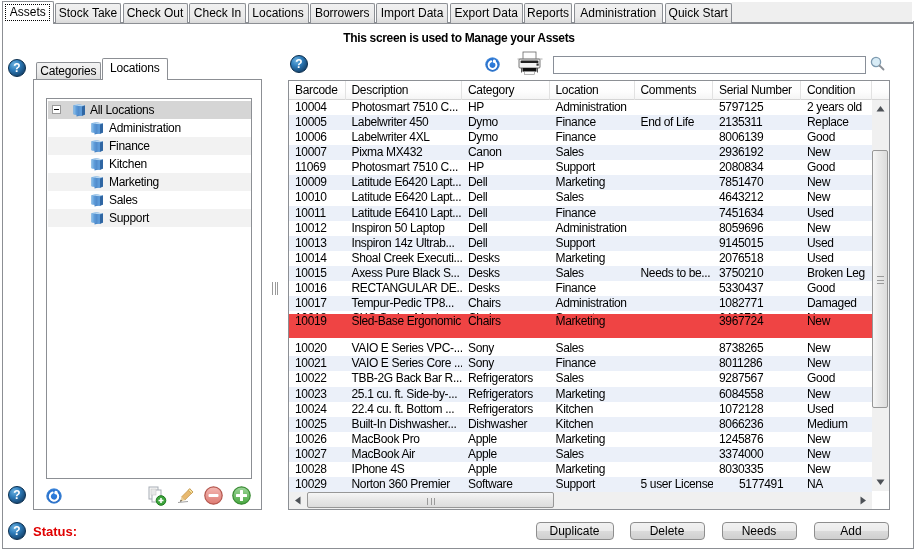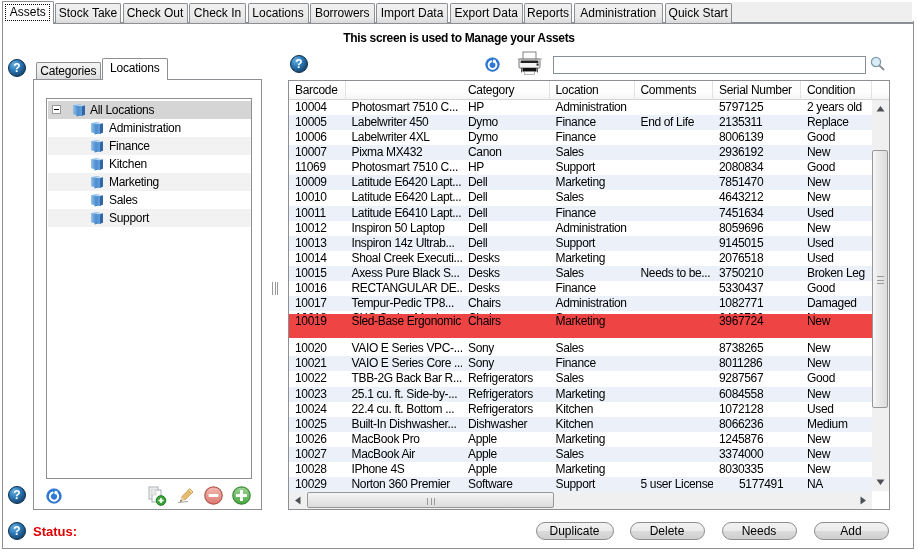--- a/index.html
+++ b/index.html
@@ -6,21 +6,21 @@
 body{position:relative}
 .tab{position:absolute;top:3px;height:20px;border:1px solid #8c8f94;border-bottom:none;border-radius:2px 2px 0 0;background:linear-gradient(180deg,#f1f1f1 0%,#eaeaea 70%,#d9d9d9 100%);font-size:12px;color:#000;text-align:center;line-height:19px;z-index:3}
 .tab.sel{top:1px;height:23px;background:#fff;line-height:21px;z-index:5}
 .hline{position:absolute;background:#8c8f94;height:1px}
 .vline{position:absolute;background:#8c8f94;width:1px}
 .itab{position:absolute;height:17px;border:1px solid #8c8f94;border-bottom:none;border-radius:2px 2px 0 0;background:linear-gradient(180deg,#f3f3f3 0%,#ebebeb 55%,#dcdcdc 100%);font-size:12px;letter-spacing:-0.2px;text-align:center;line-height:16px;z-index:3}
 .itab.sel{background:#fff;z-index:5}
 .trow{position:absolute;left:1px;width:204px;height:18px;font-size:12px;letter-spacing:-0.3px;line-height:18px;white-space:nowrap}
 .cell{position:absolute;top:0;height:15.08px;line-height:15.08px;overflow:hidden;white-space:nowrap;padding-left:6px;font-size:12px;letter-spacing:-0.35px}
 .hcell{position:absolute;top:0;height:19px;line-height:19px;overflow:hidden;white-space:nowrap;padding-left:6px;font-size:12px;letter-spacing:-0.3px;border-right:1px solid #e2e2e2}
-.btn{position:absolute;top:521.5px;height:18.5px;border:1px solid #8e8e8e;border-radius:9px;background:linear-gradient(180deg,#f2f2f2 0%,#ebebeb 49%,#dbdbdb 50%,#cfcfcf 100%);font-size:12px;text-align:center;line-height:17px;color:#000}
+.btn{position:absolute;top:521.5px;height:18.5px;border:1px solid #8e8e8e;border-radius:4px;background:linear-gradient(180deg,#f2f2f2 0%,#ebebeb 49%,#dbdbdb 50%,#cfcfcf 100%);font-size:12px;text-align:center;line-height:17px;color:#000}
 </style></head><body>
 <div class="a" style="left:732px;top:2px;width:180px;height:20px;background:#efefef"></div>
 <div class="hline" style="left:53.5px;top:22.4px;width:860.5px;height:1.3px"></div>
 <div class="vline" style="left:2px;top:1px;height:547px"></div>
 <div class="vline" style="left:913.4px;top:21px;height:528px"></div>
 <div class="hline" style="left:2px;top:548px;width:912px"></div>
 <div class="tab sel" style="left:2px;width:51.5px">Assets</div>
 <div class="tab" style="left:55px;width:66px">Stock Take</div>
 <div class="tab" style="left:122.5px;width:65px">Check Out</div>
 <div class="tab" style="left:189px;width:57px">Check In</div>
@@ -241,20 +241,21 @@
 <line x1="1.5" y1="8" x2="26.5" y2="8" stroke="#999" stroke-width="0.8"></line>
 </svg>
 <div class="a" style="left:553px;top:56px;width:313px;height:18px;border:1px solid #898f98;background:#fff"></div>
 <svg class="a" style="left:869px;top:55px" width="17" height="17" viewBox="0 0 17 17">
 <circle cx="7" cy="7" r="4.6" fill="#d8ecf6" stroke="#7e9bb0" stroke-width="1.3"></circle>
 <line x1="10.5" y1="10.5" x2="14.5" y2="14.5" stroke="#8a8f96" stroke-width="1.8" stroke-linecap="round"></line>
 </svg>
 <div class="a" style="left:288px;top:80px;width:602px;height:429.5px;border:1px solid #8c8f94;background:#fff;overflow:hidden">
 <div class="a" style="left:0;top:0;width:600px;height:19px;background:linear-gradient(180deg,#ffffff 0%,#fdfdfd 60%,#f5f5f5 100%);border-bottom:1px solid #d5d5d5">
 <div class="hcell" style="left:0px;width:56.5px">Barcode</div>
+<div class="hcell" style="left:56.5px;width:116.5px">Description</div>
 <div class="hcell" style="left:173px;width:87.5px">Category</div>
 <div class="hcell" style="left:260.5px;width:85px">Location</div>
 <div class="hcell" style="left:345.5px;width:78.5px">Comments</div>
 <div class="hcell" style="left:424px;width:88px">Serial Number</div>
 <div class="hcell" style="left:512px;width:70.5px">Condition</div>
 </div>
 <div class="a" style="left:0;top:19.00px;width:582.5px;height:15.08px;background:#fff">
 <div class="cell" style="left:0px;width:56.5px">10004</div>
 <div class="cell" style="left:56.5px;width:116.5px">Photosmart 7510 C...</div>
 <div class="cell" style="left:173px;width:87.5px">HP</div>

